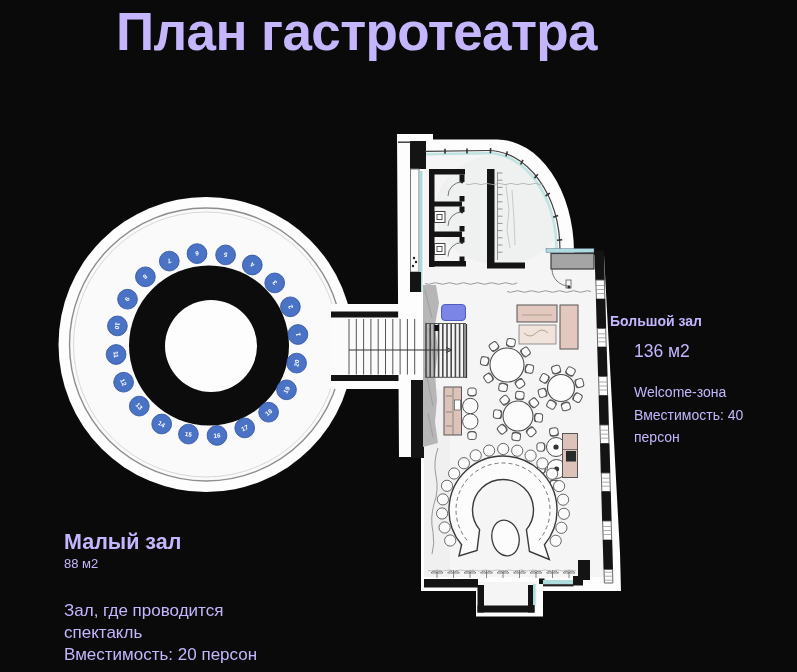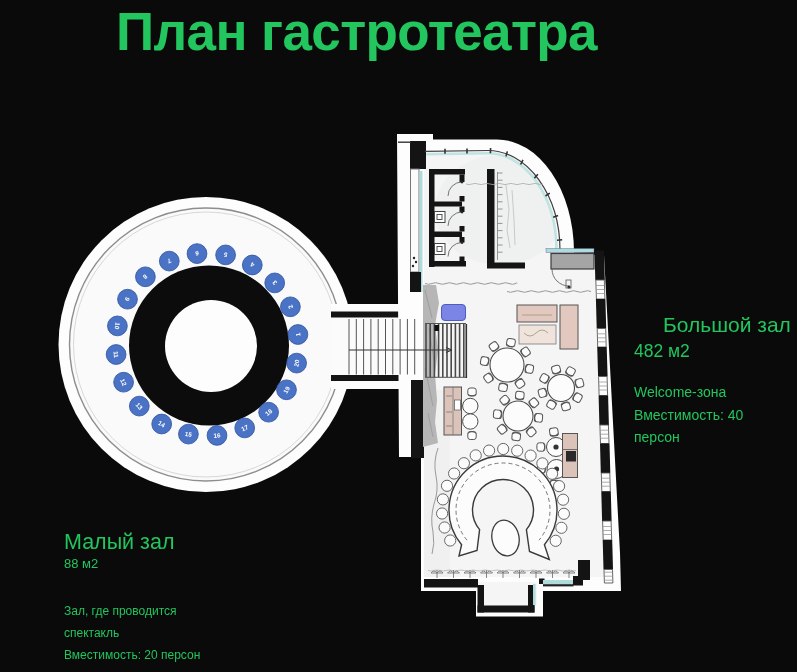--- a/index.html
+++ b/index.html
@@ -1,15 +1,15 @@
 <!DOCTYPE html>
 <html><head><meta charset="utf-8"><style>
 html,body{margin:0;padding:0;background:#0a0a0a;width:797px;height:672px;overflow:hidden}
 body{font-family:"Liberation Sans",sans-serif;position:relative}
-.t{position:absolute;color:#22c55e;white-space:nowrap}
+.t{position:absolute;color:#c4b5fd;white-space:nowrap}
 </style></head><body>
 <div style="position:absolute;left:0;top:0"><svg width="797" height="672" viewBox="0 0 797 672" font-family="&quot;Liberation Sans&quot;,sans-serif">
       <circle cx="206.0" cy="344.5" r="147.5" fill="#fdfdfd"></circle>
       <circle cx="206.0" cy="344.5" r="136.5" fill="#fafafa" stroke="#8e8e8e" stroke-width="1.4"></circle>
       <circle cx="206.0" cy="344.5" r="132.5" fill="none" stroke="#d8d8d8" stroke-width="1"></circle>
       <circle cx="209.0" cy="345.5" r="80" fill="#0c0c0c"></circle>
       <circle cx="211.0" cy="346.0" r="46" fill="#fdfdfd"></circle>
       <g transform="translate(297.9,334.5)">
         <circle r="9.9" fill="#4a73c5" stroke="#2d52a0" stroke-width="0.8"></circle>
         <text transform="rotate(-96.3)" y="2.3" text-anchor="middle" font-size="6.2" font-weight="bold" fill="#fff">1</text>
@@ -348,17 +348,17 @@
       <circle cx="552.1" cy="473.8" r="5.6" fill="#fbfbfb" stroke="#666" stroke-width="1"></circle>
       <circle cx="559.1" cy="486.1" r="5.6" fill="#fbfbfb" stroke="#666" stroke-width="1"></circle>
       <circle cx="563.1" cy="499.7" r="5.6" fill="#fbfbfb" stroke="#666" stroke-width="1"></circle>
       <circle cx="563.9" cy="513.8" r="5.6" fill="#fbfbfb" stroke="#666" stroke-width="1"></circle>
       <circle cx="561.4" cy="527.8" r="5.6" fill="#fbfbfb" stroke="#666" stroke-width="1"></circle>
       <circle cx="555.7" cy="540.8" r="5.6" fill="#fbfbfb" stroke="#666" stroke-width="1"></circle>
       <path d="M428,570.5 Q431,571.5 434,570.5 Q437,569.5 440,570.5 Q443,571.5 446,570.5 Q449,569.5 452,570.5 Q455,571.5 458,570.5 Q461,569.5 464,570.5 Q467,571.5 470,570.5 Q473,569.5 476,570.5 Q479,571.5 482,570.5 Q485,569.5 488,570.5 Q491,571.5 494,570.5 Q497,569.5 500,570.5 Q503,571.5 506,570.5 Q509,569.5 512,570.5 Q515,571.5 518,570.5 Q521,569.5 524,570.5 Q527,571.5 530,570.5 Q533,569.5 536,570.5 Q539,571.5 542,570.5 Q545,569.5 548,570.5 Q551,571.5 554,570.5 Q557,569.5 560,570.5 Q563,571.5 566,570.5 Q569,569.5 572,570.5 Q574,571.5 576,570.5" stroke="#aaa" stroke-width="0.7" fill="none"></path>
       <path d="M437,570 v8 M431,573 h12 M431,573 q3,-4 6,0 M437,573 q3,-4 6,0 M453.5,570 v8 M447.5,573 h12 M447.5,573 q3,-4 6,0 M453.5,573 q3,-4 6,0 M470,570 v8 M464,573 h12 M464,573 q3,-4 6,0 M470,573 q3,-4 6,0 M486.5,570 v8 M480.5,573 h12 M480.5,573 q3,-4 6,0 M486.5,573 q3,-4 6,0 M503,570 v8 M497,573 h12 M497,573 q3,-4 6,0 M503,573 q3,-4 6,0 M519.5,570 v8 M513.5,573 h12 M513.5,573 q3,-4 6,0 M519.5,573 q3,-4 6,0 M536,570 v8 M530,573 h12 M530,573 q3,-4 6,0 M536,573 q3,-4 6,0 M552.5,570 v8 M546.5,573 h12 M546.5,573 q3,-4 6,0 M552.5,573 q3,-4 6,0 M569,570 v8 M563,573 h12 M563,573 q3,-4 6,0 M569,573 q3,-4 6,0" stroke="#777" stroke-width="0.9" fill="none"></path>
     </svg></div>
 <div class="t" style="left:116px;top:1px;font-size:53px;font-weight:bold;letter-spacing:-0.6px">План гастротеатра</div>
-<div class="t" style="left:663px;top:313px;font-size:21px;font-weight:normal">Большой зал</div>
-<div class="t" style="left:634px;top:341px;font-size:17.5px">482 м2</div>
+<div class="t" style="left:610px;top:313px;font-size:14px;font-weight:bold">Большой зал</div>
+<div class="t" style="left:634px;top:341px;font-size:17.5px">136 м2</div>
 <div class="t" style="left:634px;top:381px;font-size:14px;line-height:22.5px">Welcome-зона<br>Вместимость: 40<br>персон</div>
-<div class="t" style="left:64px;top:530px;font-size:21.5px;font-weight:normal">Малый зал</div>
+<div class="t" style="left:64px;top:530px;font-size:21.5px;font-weight:bold">Малый зал</div>
 <div class="t" style="left:64px;top:556px;font-size:13px">88 м2</div>
-<div class="t" style="left:64px;top:600px;font-size:12px;line-height:22px">Зал, где проводится<br>спектакль<br>Вместимость: 20 персон</div>
+<div class="t" style="left:64px;top:600px;font-size:17px;line-height:22px">Зал, где проводится<br>спектакль<br>Вместимость: 20 персон</div>
 </body></html>

